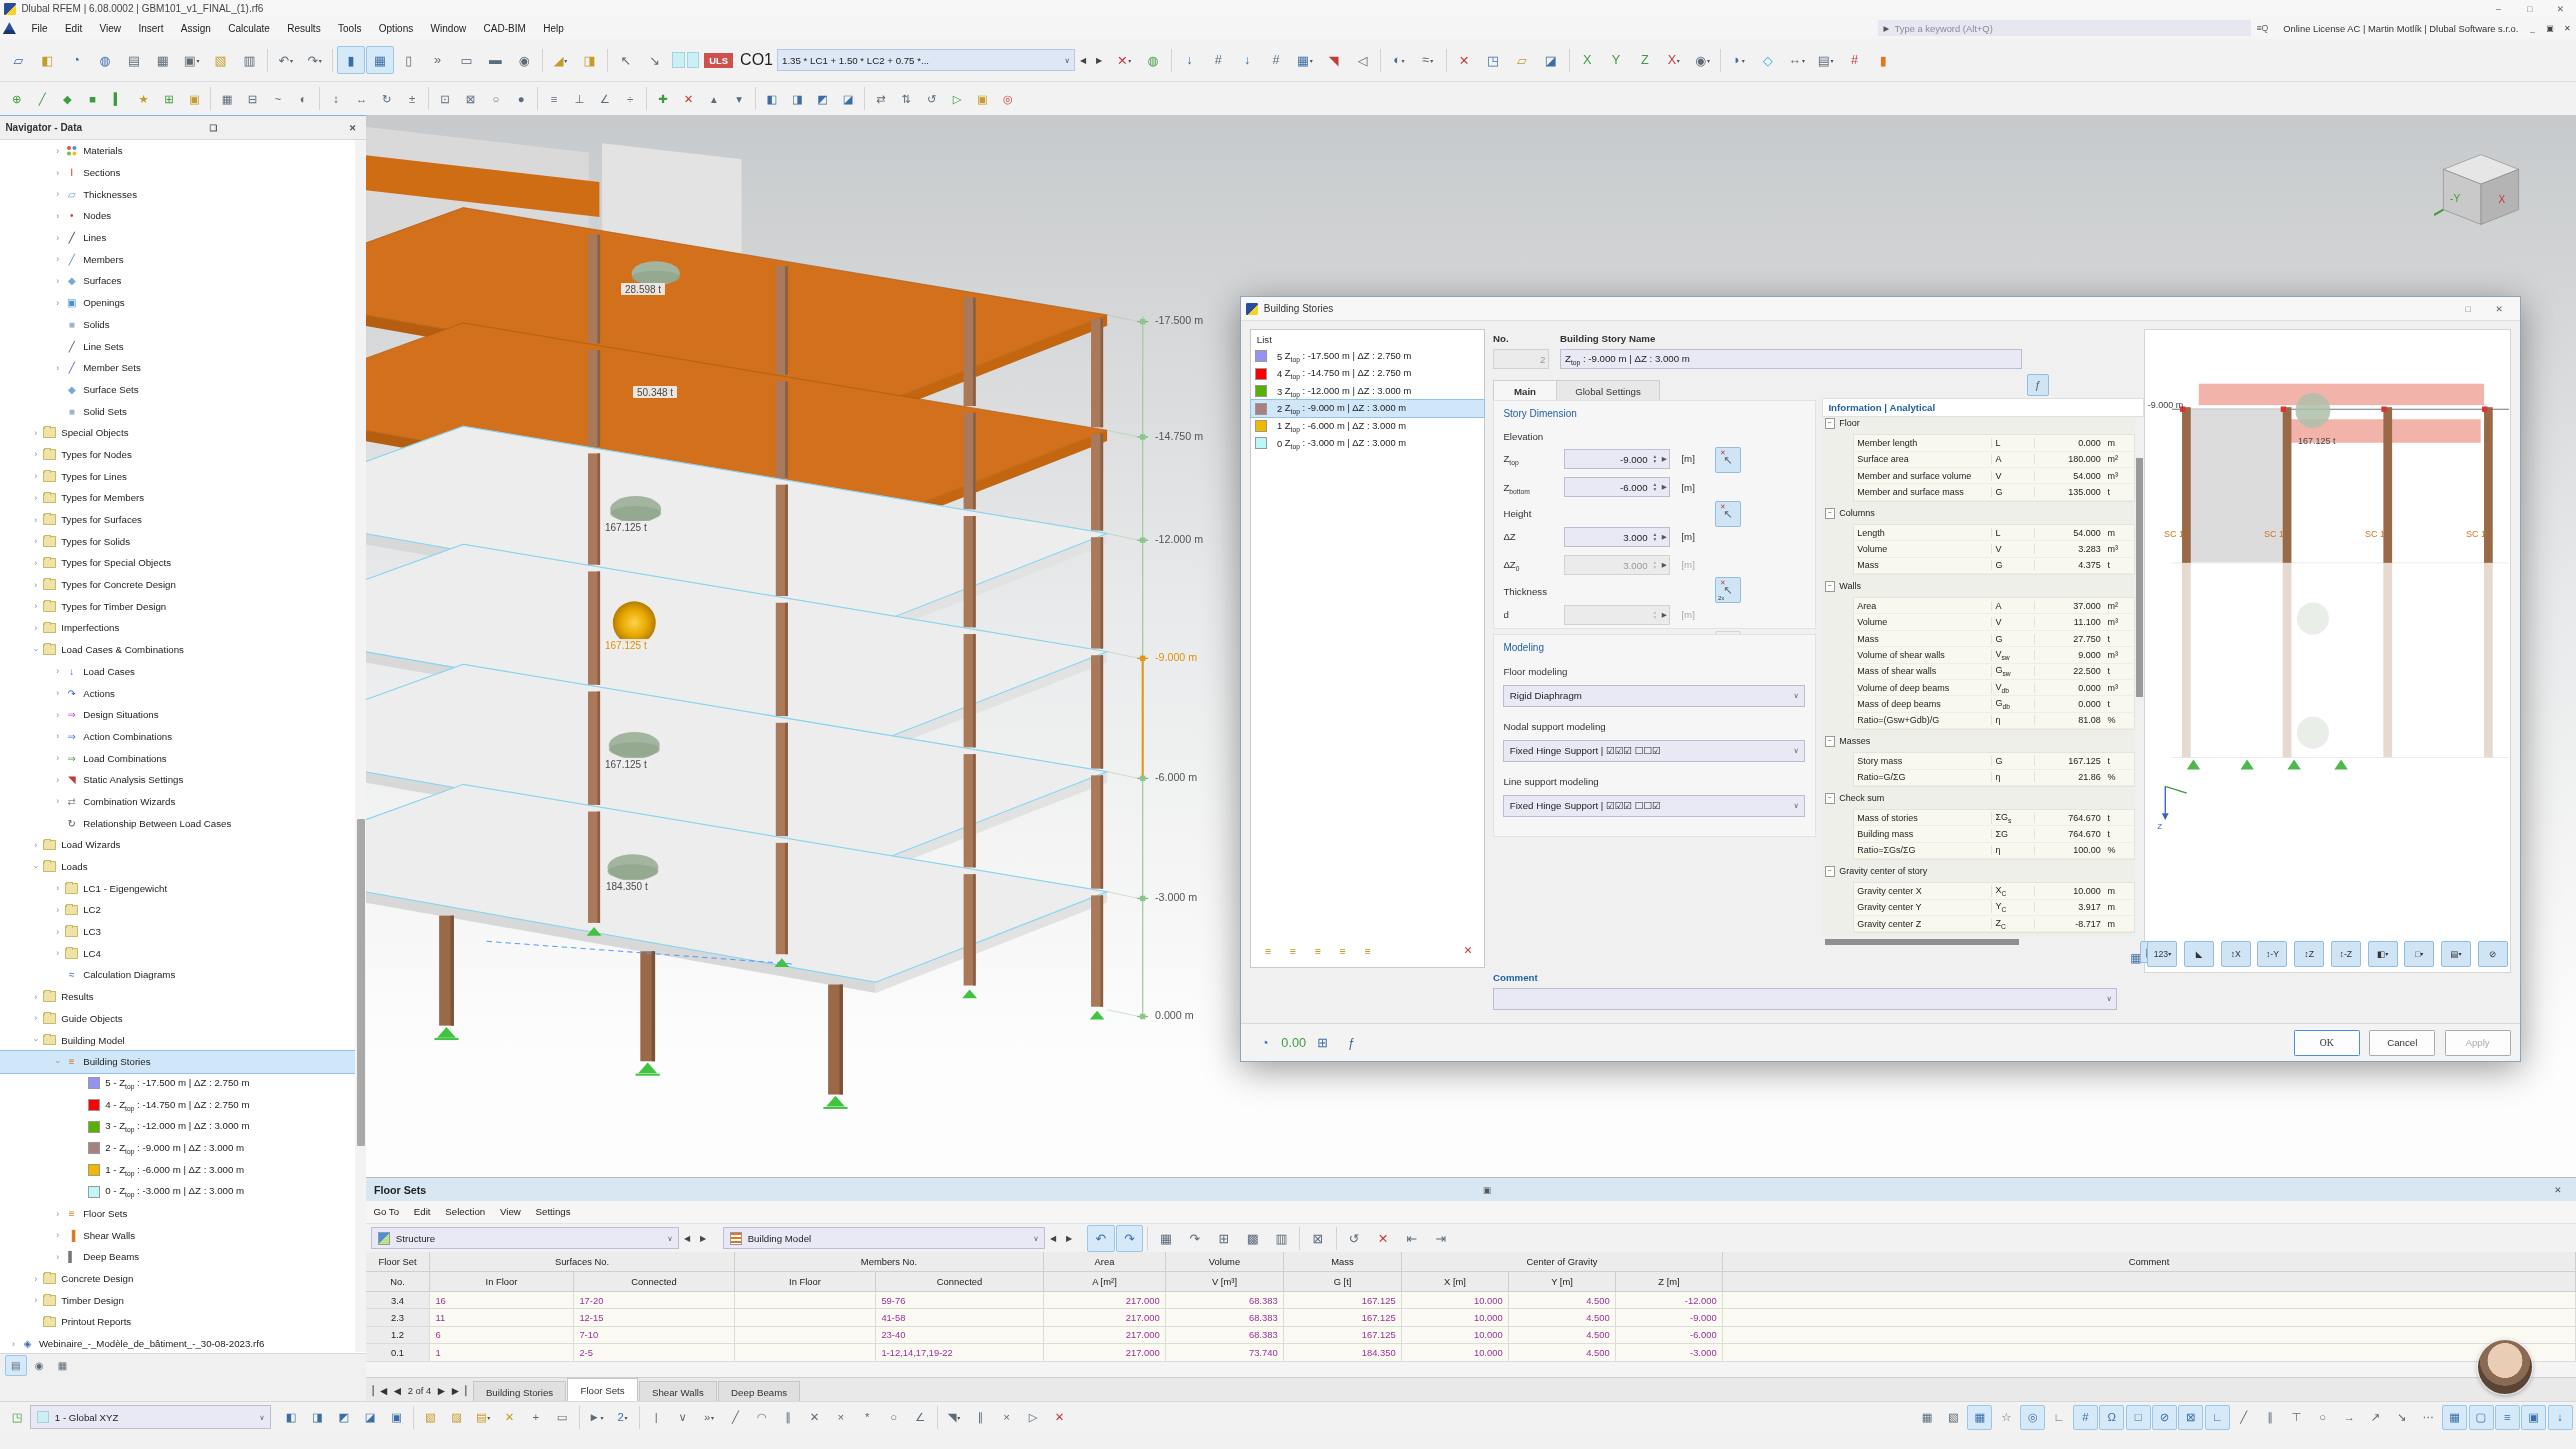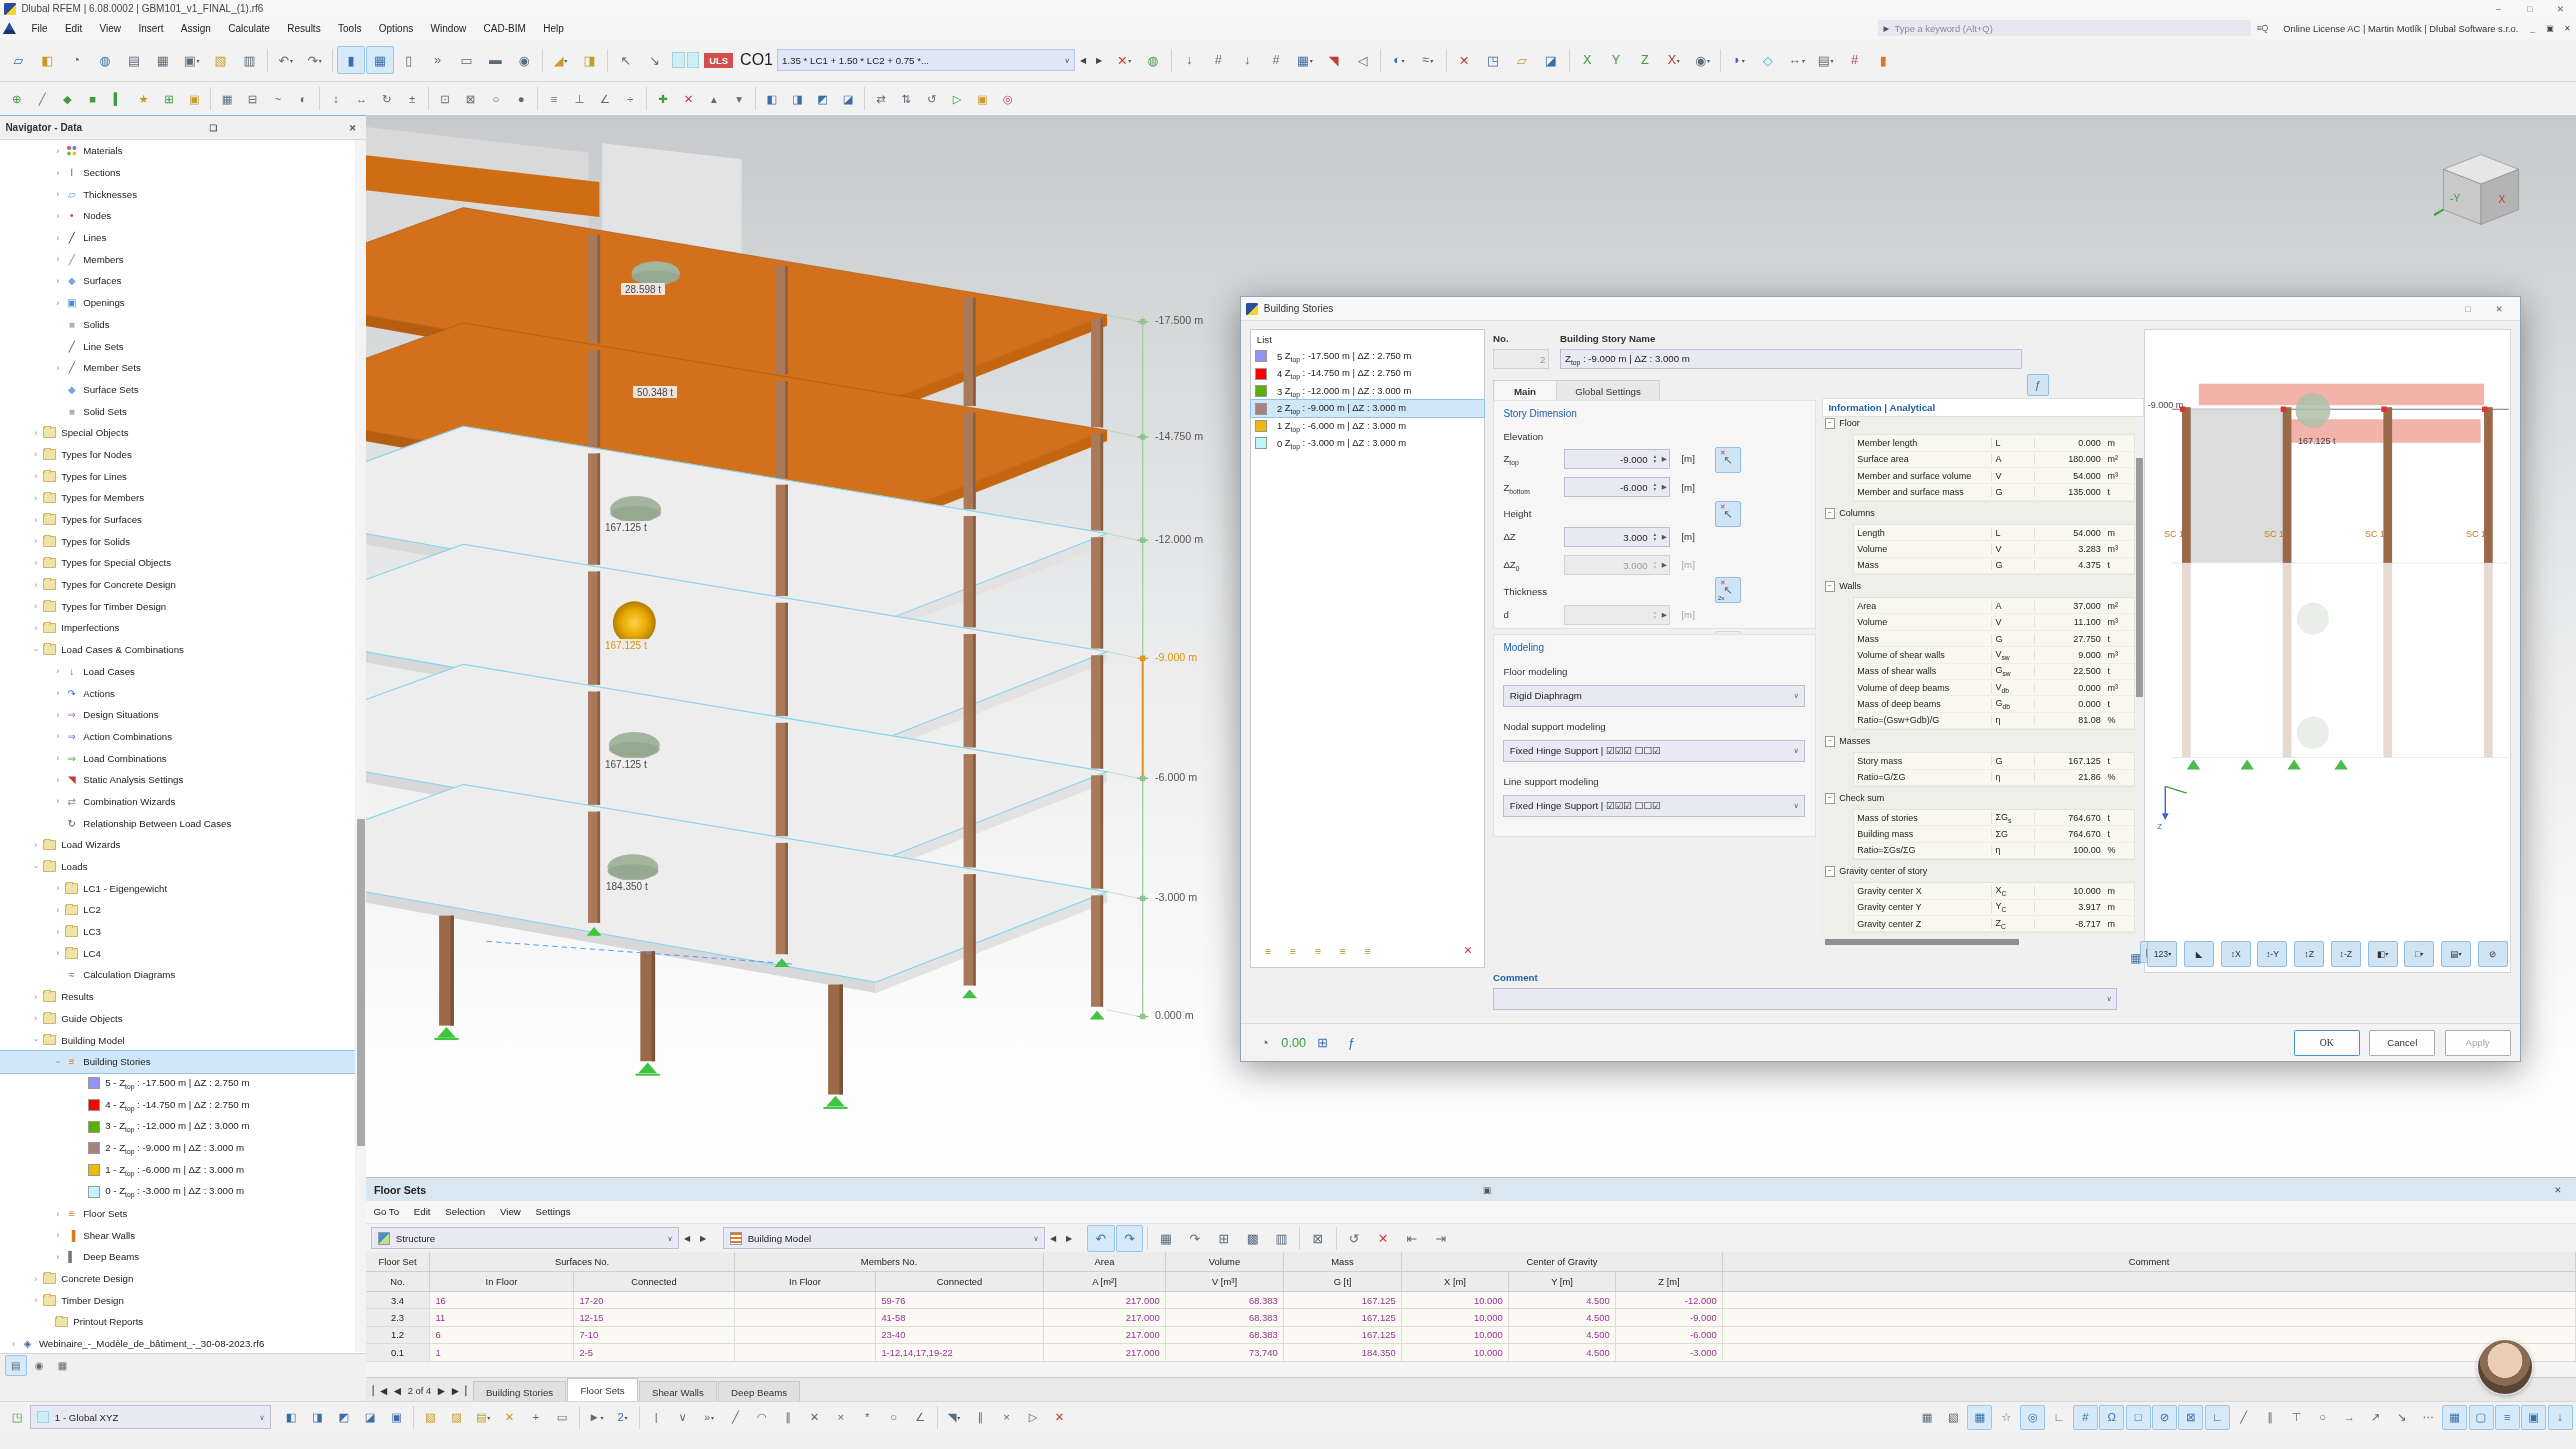--- a/index.html
+++ b/index.html
@@ -838,21 +838,21 @@
           </span>
           <span>Concrete Design</span>
         </div>
         <div class="trow" style="padding-left: 29px;">
           <span class="chev">›</span>
           <span class="ticon">
             <span class="folder"></span>
           </span>
           <span>Timber Design</span>
         </div>
-        <div class="trow" style="padding-left: 41px;">
+        <div class="trow" style="padding-left: 29px;">
           <span class="chev"></span>
           <span class="ticon">
             <span class="folder"></span>
           </span>
           <span>Printout Reports</span>
         </div>
         <div class="trow" style="padding-left: 6.7px;">
           <span class="chev">›</span>
           <span class="ticon" style="color: rgb(68, 102, 170);">◈</span>
           <span>Webinaire_-_Modèle_de_bâtiment_-_30-08-2023.rf6</span>

